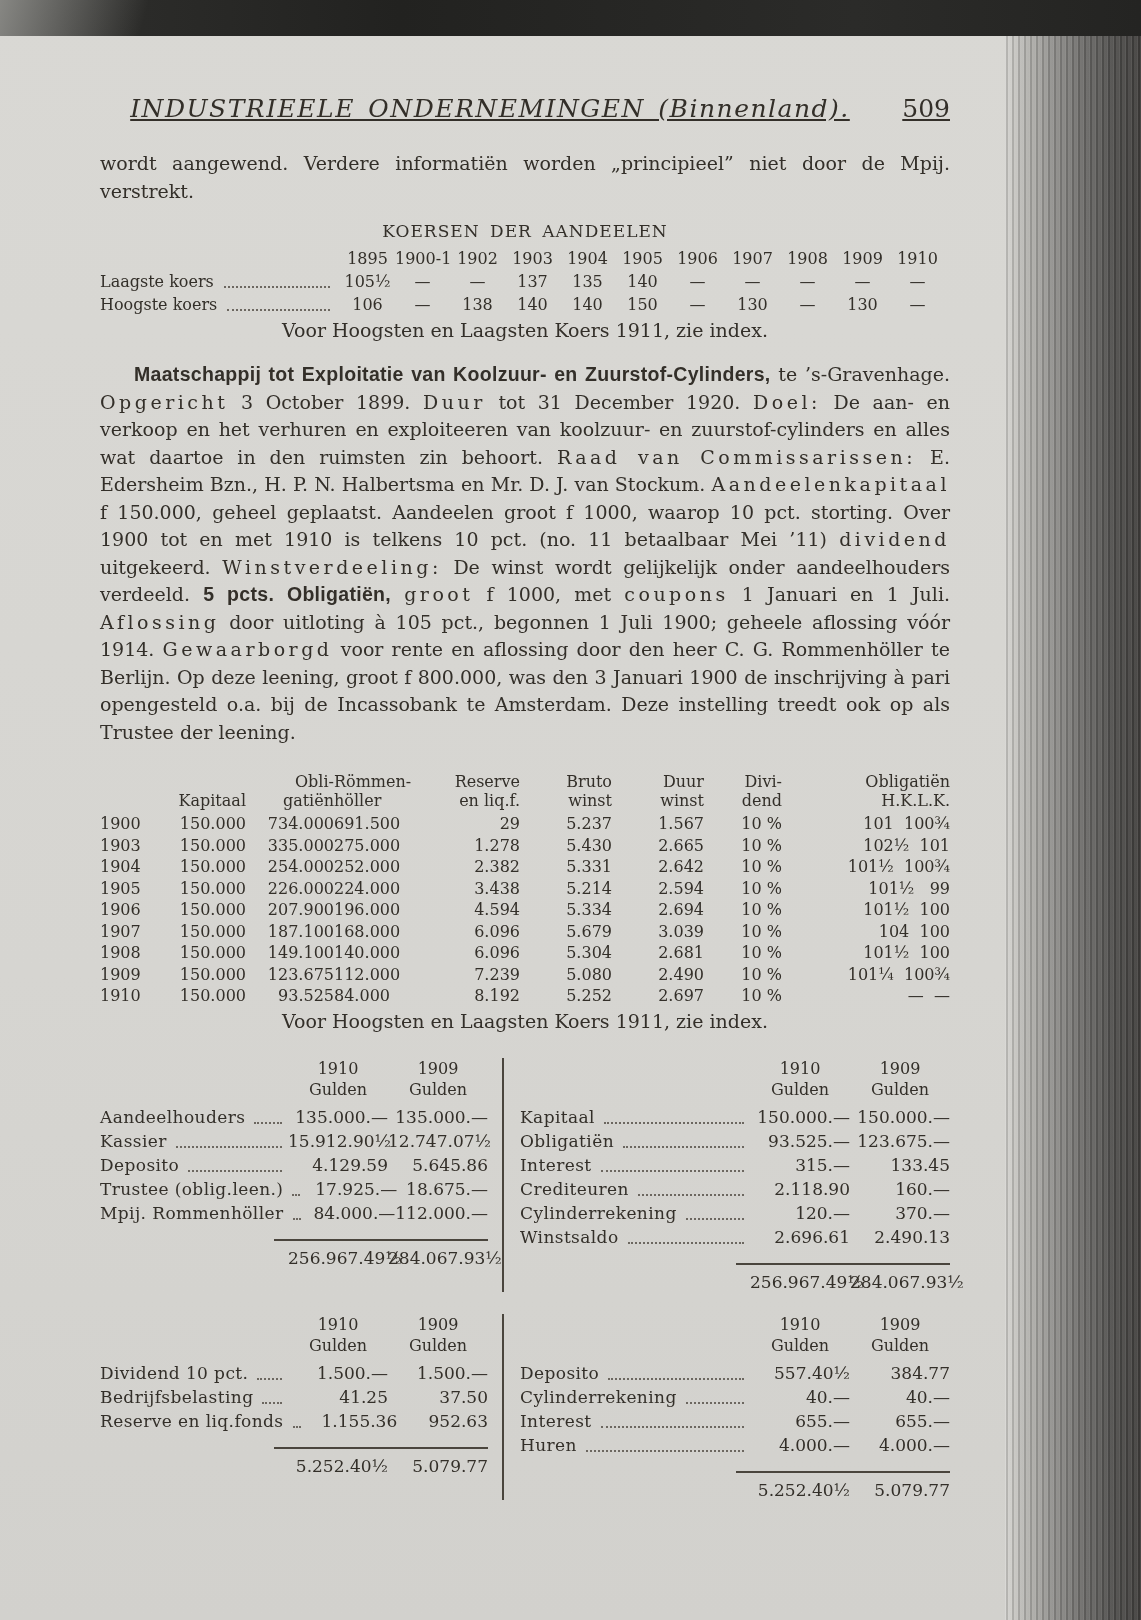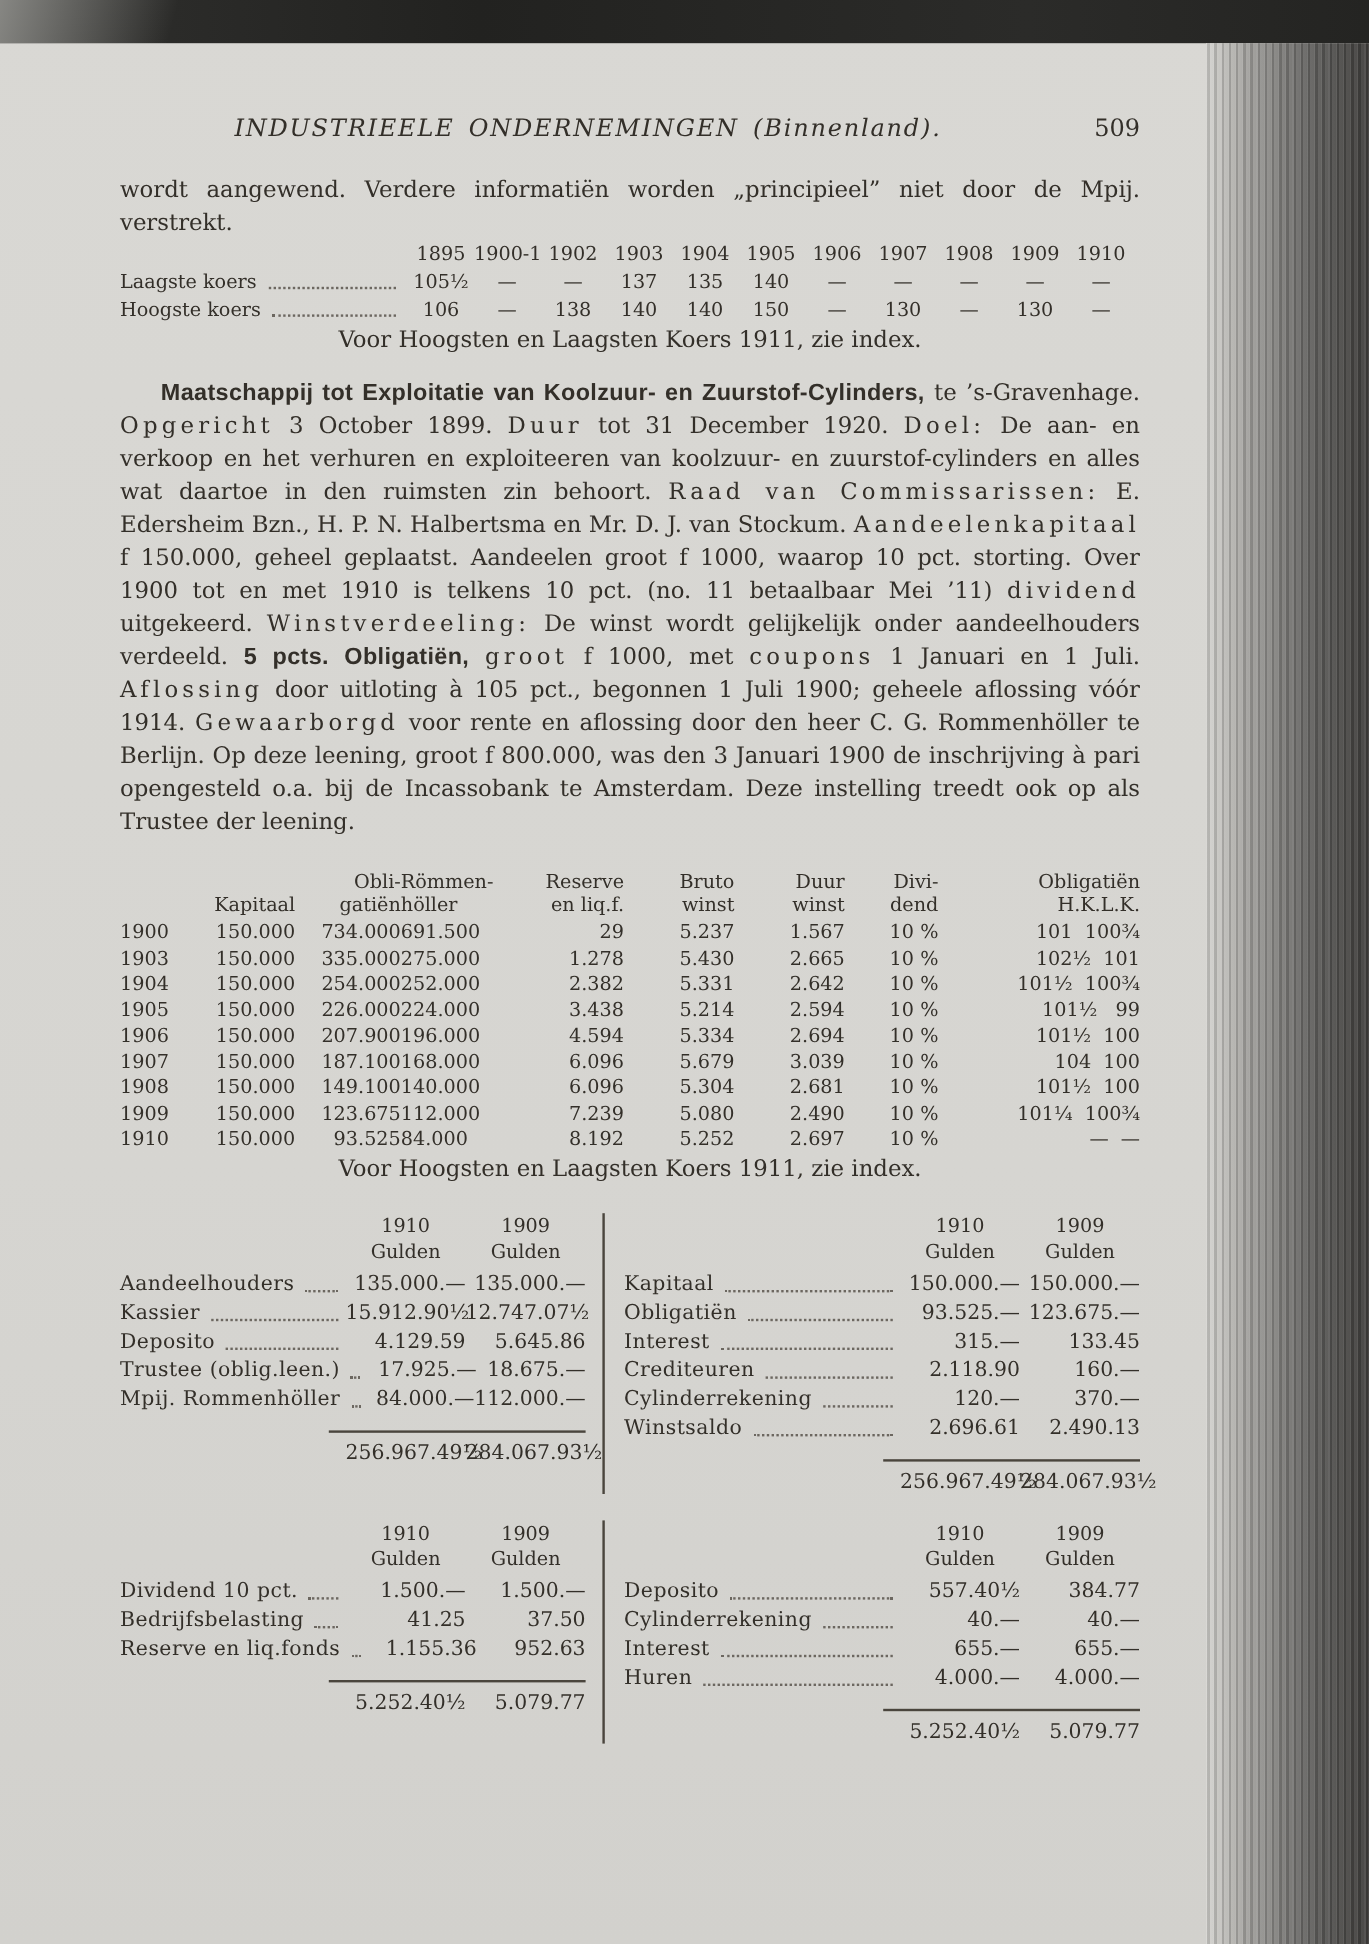--- a/index.html
+++ b/index.html
@@ -15,21 +15,21 @@
     background:linear-gradient(105deg, rgba(150,150,146,.85) 0%, rgba(150,150,146,0) 65%); }
   
   .page-edges { position:absolute; top:36px; bottom:0; right:0; width:136px;
     background:linear-gradient(90deg,#d6d5d1 0px,#bdbcb8 16px,#969592 44px,#6d6c6a 78px,#504f4d 108px,#413f3d 136px); }
   .page-edges::after { content:""; position:absolute; inset:0;
     background:repeating-linear-gradient(90deg, rgba(255,255,255,.10) 0 1px, rgba(0,0,0,.14) 1px 3px, rgba(255,255,255,.05) 3px 6px); }
 
   .page { position:absolute; top:36px; left:0; width:1005px; box-sizing:border-box;
     padding:58px 55px 30px 100px; }
 
-  .pagehead { display:flex; align-items:center; font-size:20px; margin-bottom:26px; }
+  .pagehead { display:flex; align-items:center; font-size:25px; margin-bottom:26px;text-decoration:underline; }
   .running-head { flex:1; text-align:center; font-style:italic; letter-spacing:1.5px; word-spacing:4px; }
   .page-number { width:70px; text-align:right; }
 
   .intro { font-size:19px; line-height:28px; text-align:justify; margin:0; }
 
   .k-title { text-align:center; font-size:17px; letter-spacing:1px; word-spacing:4px; margin:16px 0 6px; }
   .k-table { font-size:16px; }
   .tr { display:flex; }
   .k-table .tr { line-height:23px; }
   .td { white-space:nowrap; }
@@ -93,20 +93,21 @@
 
   <div class="page">
 
     <div class="pagehead">
       <span class="running-head">INDUSTRIEELE ONDERNEMINGEN (Binnenland).</span>
       <span class="page-number">509</span>
     </div>
 
     <p class="intro">wordt aangewend.  Verdere informatiën worden „principieel” niet door de Mpij. verstrekt.</p>
 
+    <div class="k-title">KOERSEN DER AANDEELEN</div>
 
     <div class="k-table">
       <div class="k-head">
           <div class="tr">
             <span class="td klbl-plain"></span>
             <span class="td kval">1895</span>
             <span class="td kval">1900-1</span>
             <span class="td kval">1902</span>
             <span class="td kval">1903</span>
             <span class="td kval">1904</span>

